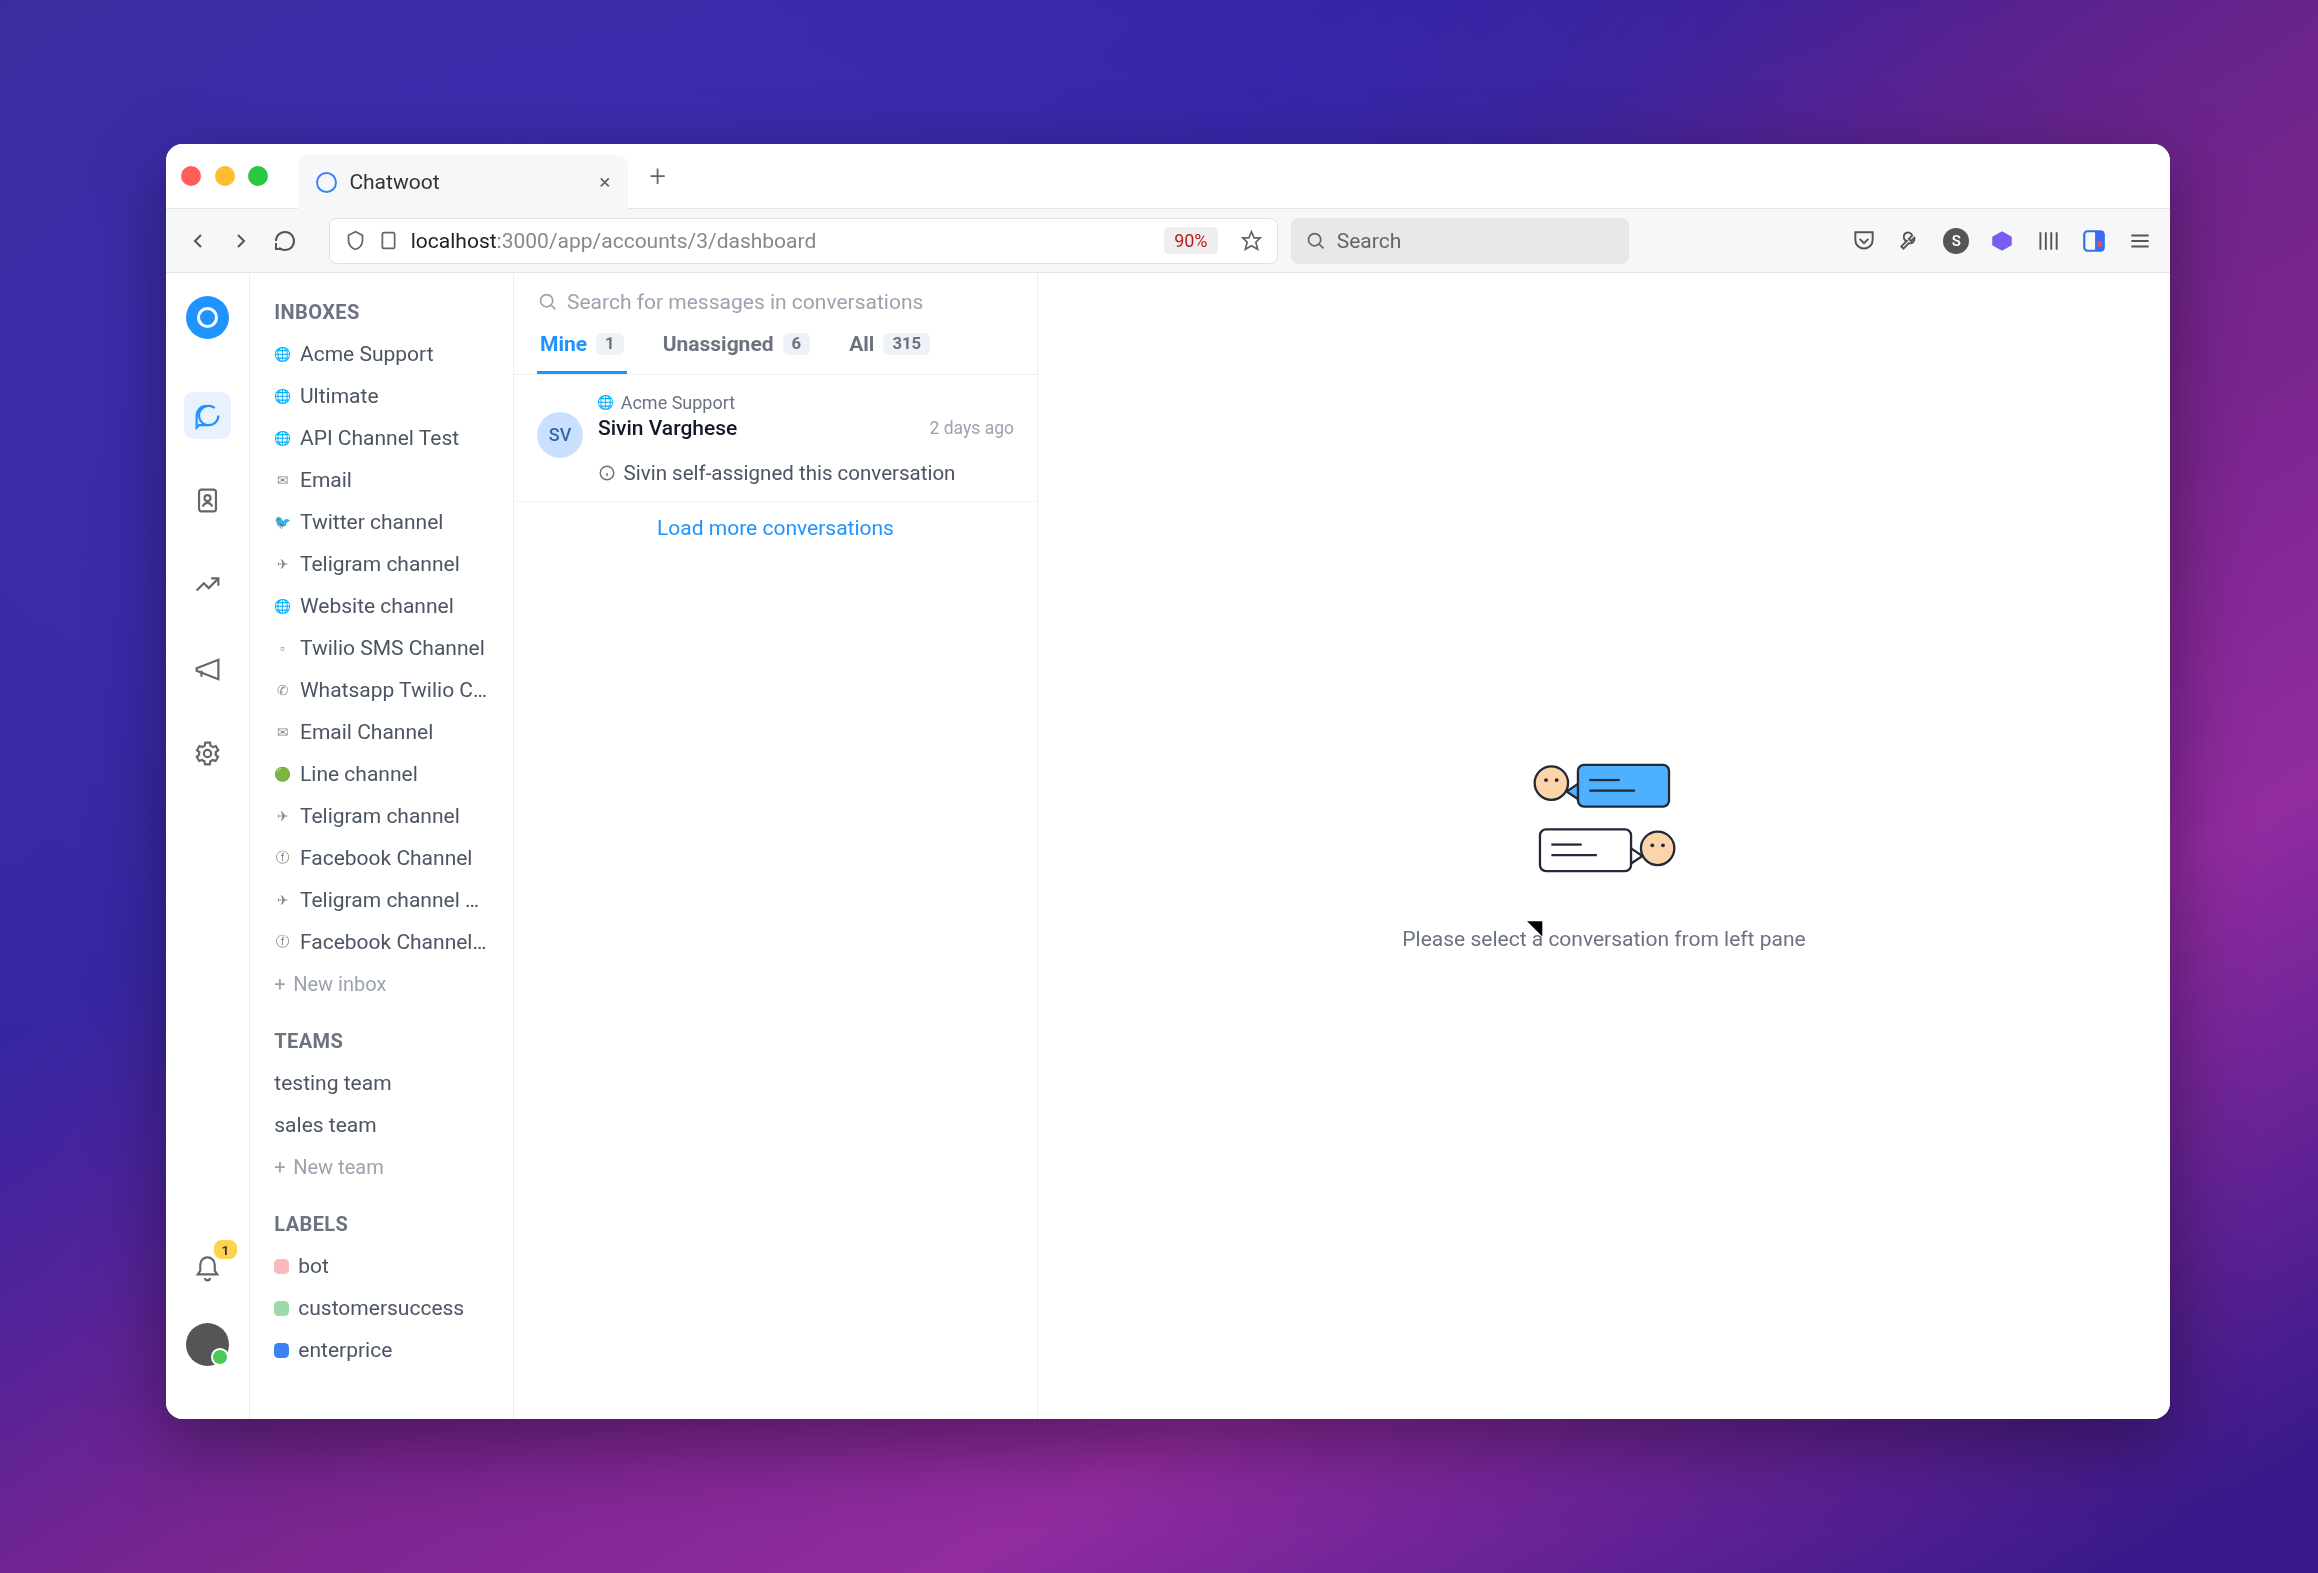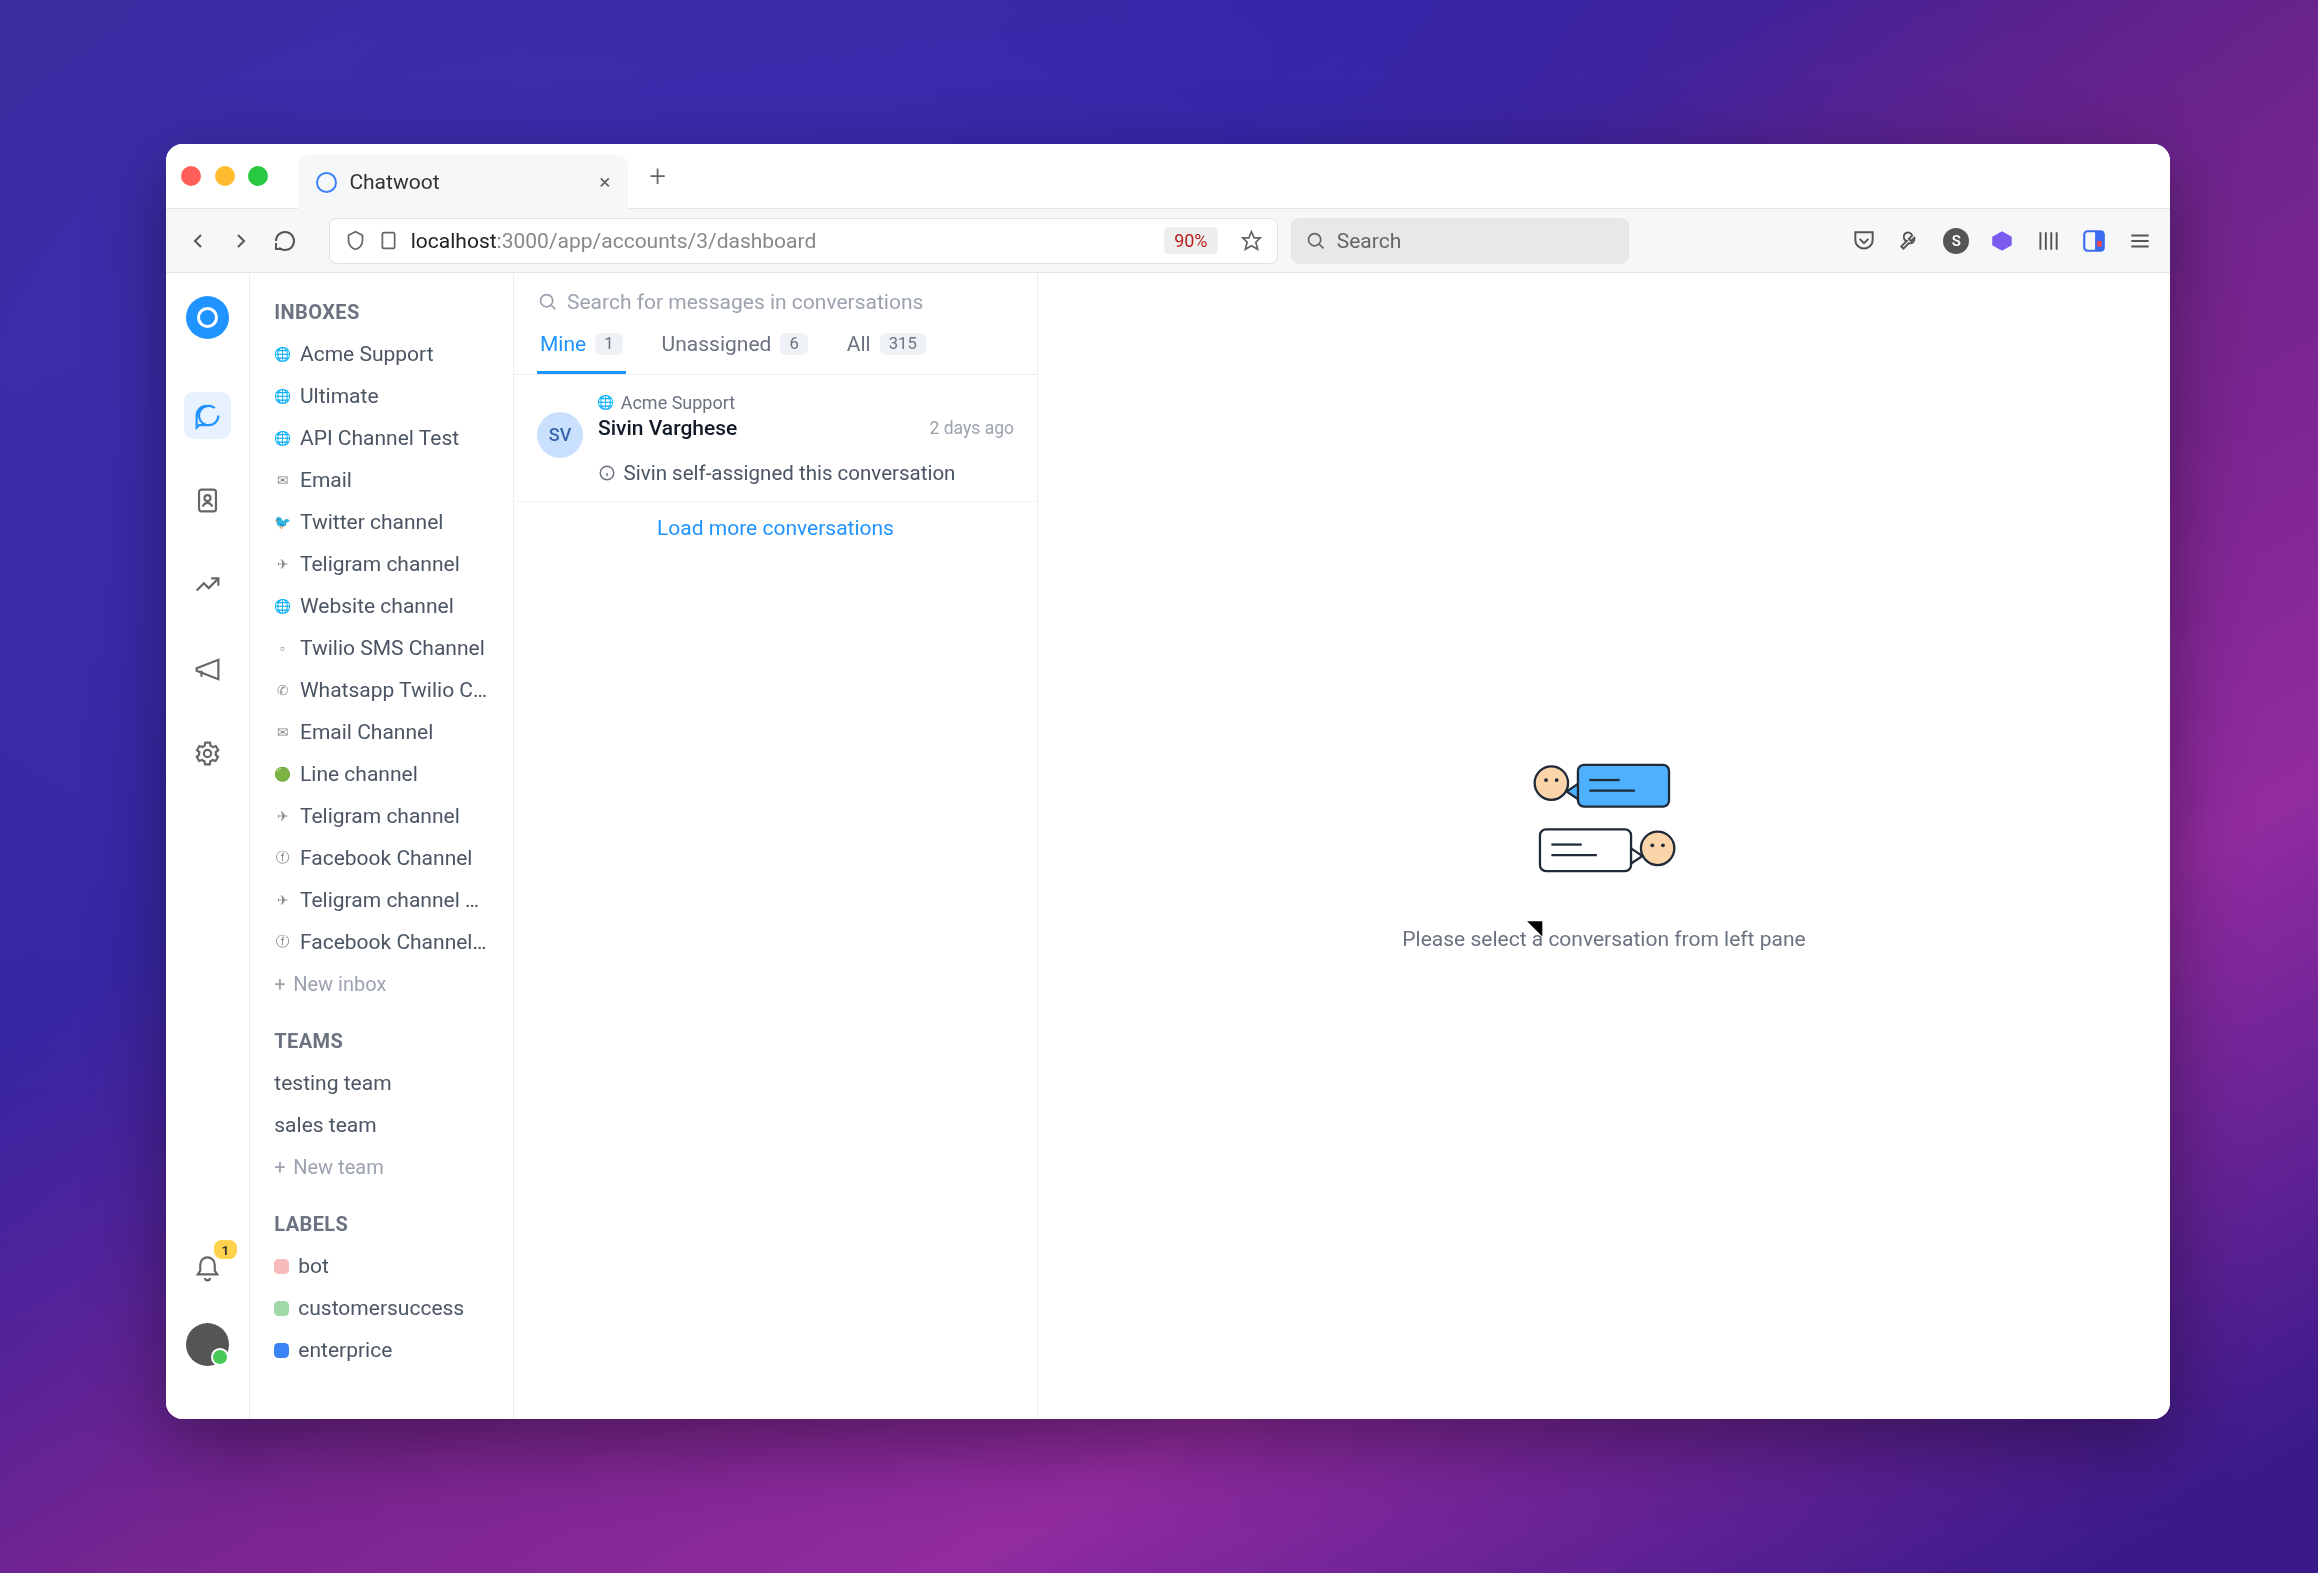--- a/index.html
+++ b/index.html
@@ -53,21 +53,21 @@
 .label-dot { width: 15px; height: 15px; border-radius: 4.6px; }
 .convcol { width: 524px; border-right: 0.8px solid #eee; display: flex; flex-direction: column; }
 .conv-search { padding: 16.7px 23px 7.6px; display: flex; align-items: center; gap: 9px; color: #9ca3af; font-size: 21px; }
 .conv-search svg { width: 21px; height: 21px; stroke: #9ca3af; stroke-width: 2; fill: none; }
 .conv-header { padding: 6px 23px 13.7px; display: flex; align-items: center; gap: 13.7px; }
 .conv-title { font-size: 33px; font-weight: 700; color: #111827; }
 .status-drop { margin-left: auto; background: #f3f4f6; border-radius: 6px; padding: 6px 12px; display: flex; align-items: center; gap: 15px; font-size: 19px; color: #4b5563; }
 .status-drop::after { content: '▼'; font-size: 12px; color: #888; }
 .filter-ico { color: #9ca3af; }
 .conv-tabs { display: flex; gap: 33px; padding: 0 23px; border-bottom: 0.8px solid #eee; }
-.ctab { padding: 10.6px 3px 15px; font-size: 21px; color: #6b7280; display: flex; align-items: center; gap: 9px; border-bottom: 3px solid transparent; }
+.ctab { padding: 10.6px 3px 15px; font-size: 21px; color: #6b7280; display: flex; align-items: center; gap: 9px; border-bottom: 3px solid transparent; font-weight: bold; }
 .ctab.active { color: #1f93ff; border-bottom-color: #1f93ff; }
 .ctab .cnt { background: #eef2f6; color: #6b7280; font-size: 16.7px; padding: 1.5px 9px; border-radius: 6px; }
 .conv-item { padding: 16.7px 23px; display: flex; gap: 15px; border-bottom: 0.8px solid #f3f4f6; }
 .ci-avatar { width: 46px; height: 46px; border-radius: 50%; background: #c9e1ff; display: flex; align-items: center; justify-content: center; color: #3866a8; font-size: 18px; font-weight: 500; margin-top: 20px; }
 .ci-body { flex: 1; }
 .ci-channel { color: #6b7280; font-size: 18px; display: flex; align-items: center; gap: 6px; }
 .ci-namerow { display: flex; align-items: center; margin-top: 3px; }
 .ci-name { font-size: 21px; color: #111827; font-weight: 500; }
 .ci-time { margin-left: auto; font-size: 17.5px; color: #9ca3af; }
 .ci-msg { font-size: 20.5px; color: #4b5563; margin-top: 21px; display: flex; align-items: center; gap: 7.6px; }

